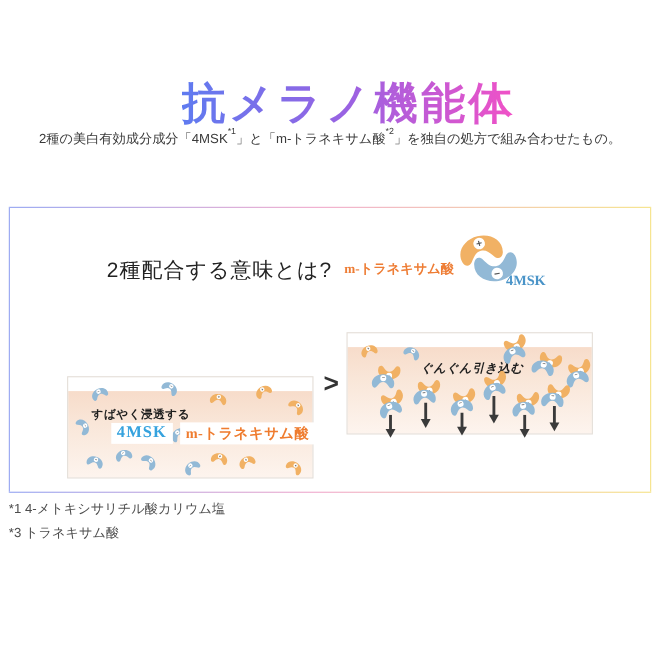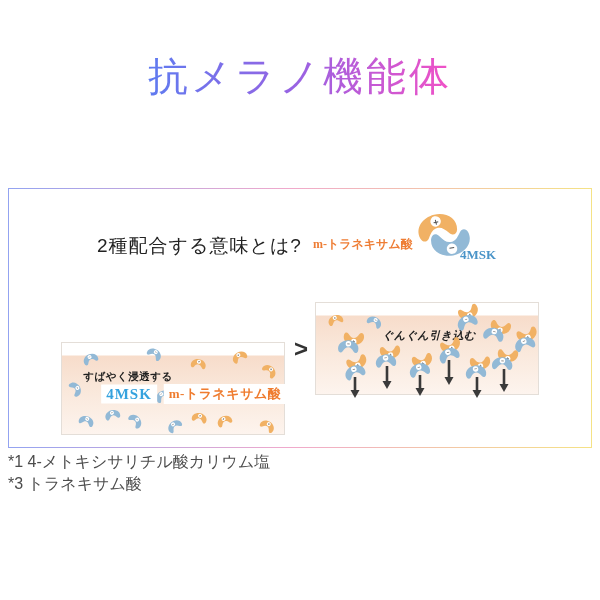--- a/index.html
+++ b/index.html
@@ -1,19 +1,19 @@
 <!DOCTYPE html>
 <html><head>
 <meta charset="utf-8">
 <style>
   html,body{margin:0;padding:0;background:#fff;}
   .stage{position:relative;width:600px;height:600px;background:#fff;overflow:hidden;
          font-family:"Liberation Sans","DejaVu Sans",sans-serif;}
   .title{position:absolute;top:49px;left:50%;transform:translateX(-50%);
-         font-size:40px;font-weight:normal;letter-spacing:3px;margin:0;white-space:nowrap;
+         font-size:40px;font-weight:bold;letter-spacing:3px;margin:17px;white-space:nowrap;
          -webkit-background-clip:text;background-clip:text;color:transparent;}
   .intro{position:absolute;top:112px;left:0;width:600px;text-align:center;
          font-size:12px;line-height:22px;color:#3a3a3a;margin:0;}
   .intro sup{font-size:8px;position:relative;top:-3px;}
   .box{position:absolute;left:8px;top:188px;width:582px;height:258px;
        border:1px solid transparent;background:#fff;}
   .heading{position:absolute;left:88px;top:44px;font-size:19px;letter-spacing:1px;
            color:#222;margin:0;font-weight:normal;white-space:nowrap;}
   .mol-label-left{position:absolute;left:304px;top:47px;font-size:12px;font-weight:bold;
       font-family:"Liberation Serif","DejaVu Serif",serif;white-space:nowrap;}
@@ -26,31 +26,31 @@
   .cap{position:absolute;transform:translate(-50%,-50%);white-space:nowrap;
        font-family:"Liberation Serif","DejaVu Serif",serif;font-weight:bold;
        font-size:10.5px;letter-spacing:0.5px;color:#1e1e1e;}
   .chip{position:absolute;transform:translate(-50%,-50%);white-space:nowrap;background:#fff;
         padding:1px 5px;font-family:"Liberation Serif","DejaVu Serif",serif;font-weight:bold;}
   .chip-4msk{font-size:15px;letter-spacing:1px;}
   .chip-tx{font-size:13px;letter-spacing:0.5px;}
   .chev{position:absolute;left:292px;top:160px;transform:translate(-50%,-50%);
         font-size:24px;font-weight:bold;color:#333;}
   .bean,.pair,.darrow{position:absolute;}
-  .footnotes{position:absolute;left:8px;top:451px;font-size:16px;line-height:22px;color:#4c4c4c;}
+  .footnotes{position:absolute;left:8px;top:451px;font-size:12px;line-height:22px;color:#4c4c4c;}
   .footnotes div{white-space:nowrap;}
 </style>
 </head>
 <body>
 
 <div class="stage">
 
   <h1 class="title" id="title" style="background-image: linear-gradient(90deg, rgb(95, 123, 240), rgb(154, 98, 226) 50%, rgb(242, 81, 198));">抗メラノ機能体</h1>
 
-  <p class="intro"><br>
+  <p class="intro"><span><span>2種の美白有効成分成分「4MSK</span><sup>*1</sup><span>」と「m-トラネキサム酸</span><sup>*2</sup><span>」を独自の処方で組み合わせたもの。</span></span><br>
   </p>
 
   <div class="box" id="box" style="border-image: linear-gradient(90deg, rgb(147, 163, 241), rgb(240, 169, 204) 48%, rgb(245, 226, 133)) 1 / 1 / 0 stretch;">
     <h2 class="heading">2種配合する意味とは?</h2>
 
     <span class="mol-label-left" id="mol-label-left" style="color: rgb(238, 125, 53);">m-トラネキサム酸</span>
     <div class="molecule" id="molecule"><svg width="84" height="64" viewBox="0 0 84 64" style="overflow:visible">
           <g>
             <g transform="translate(38,24) rotate(-14) scale(1.05)">
               <path d="M -18 7 C -21 -4 -11 -12 0 -12 C 11 -12 21 -4 18 7 C 16.5 11.5 12.5 12 10 8.5 C 6.5 3.5 4 1 0 1 C -4 1 -6.5 3.5 -10 8.5 C -12.5 12 -16.5 11.5 -18 7 Z" fill="#f1b164"></path>

